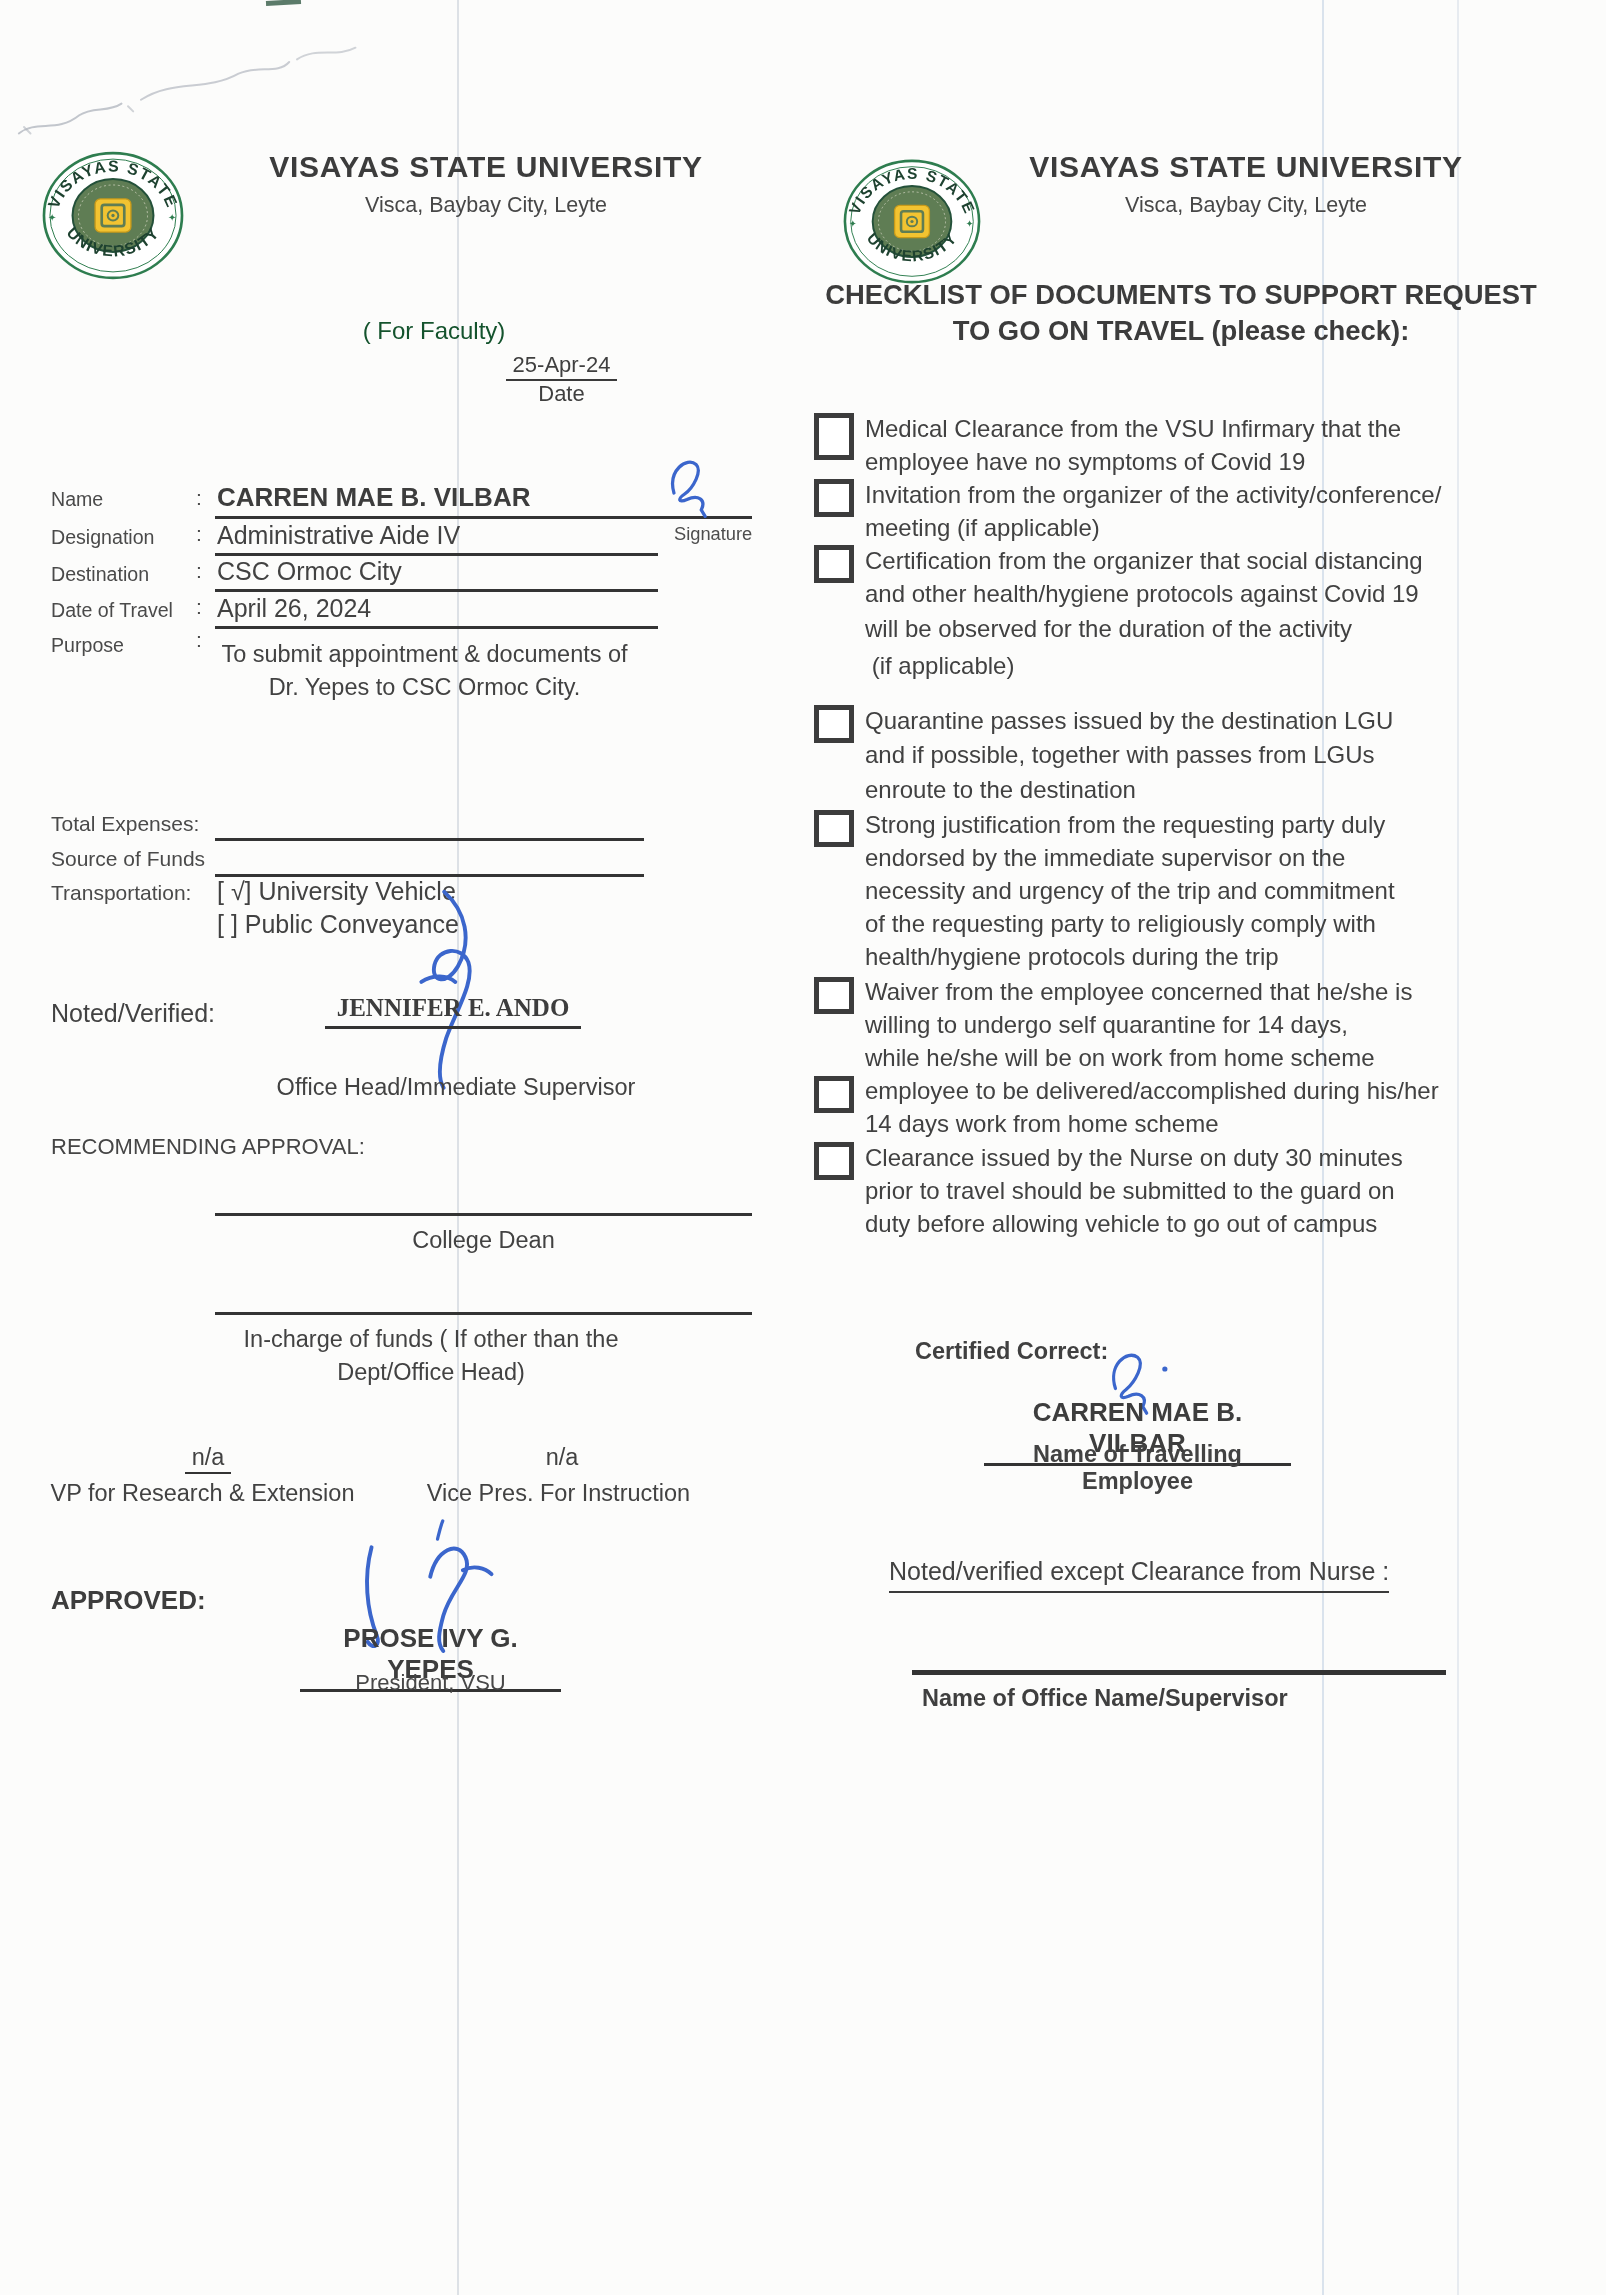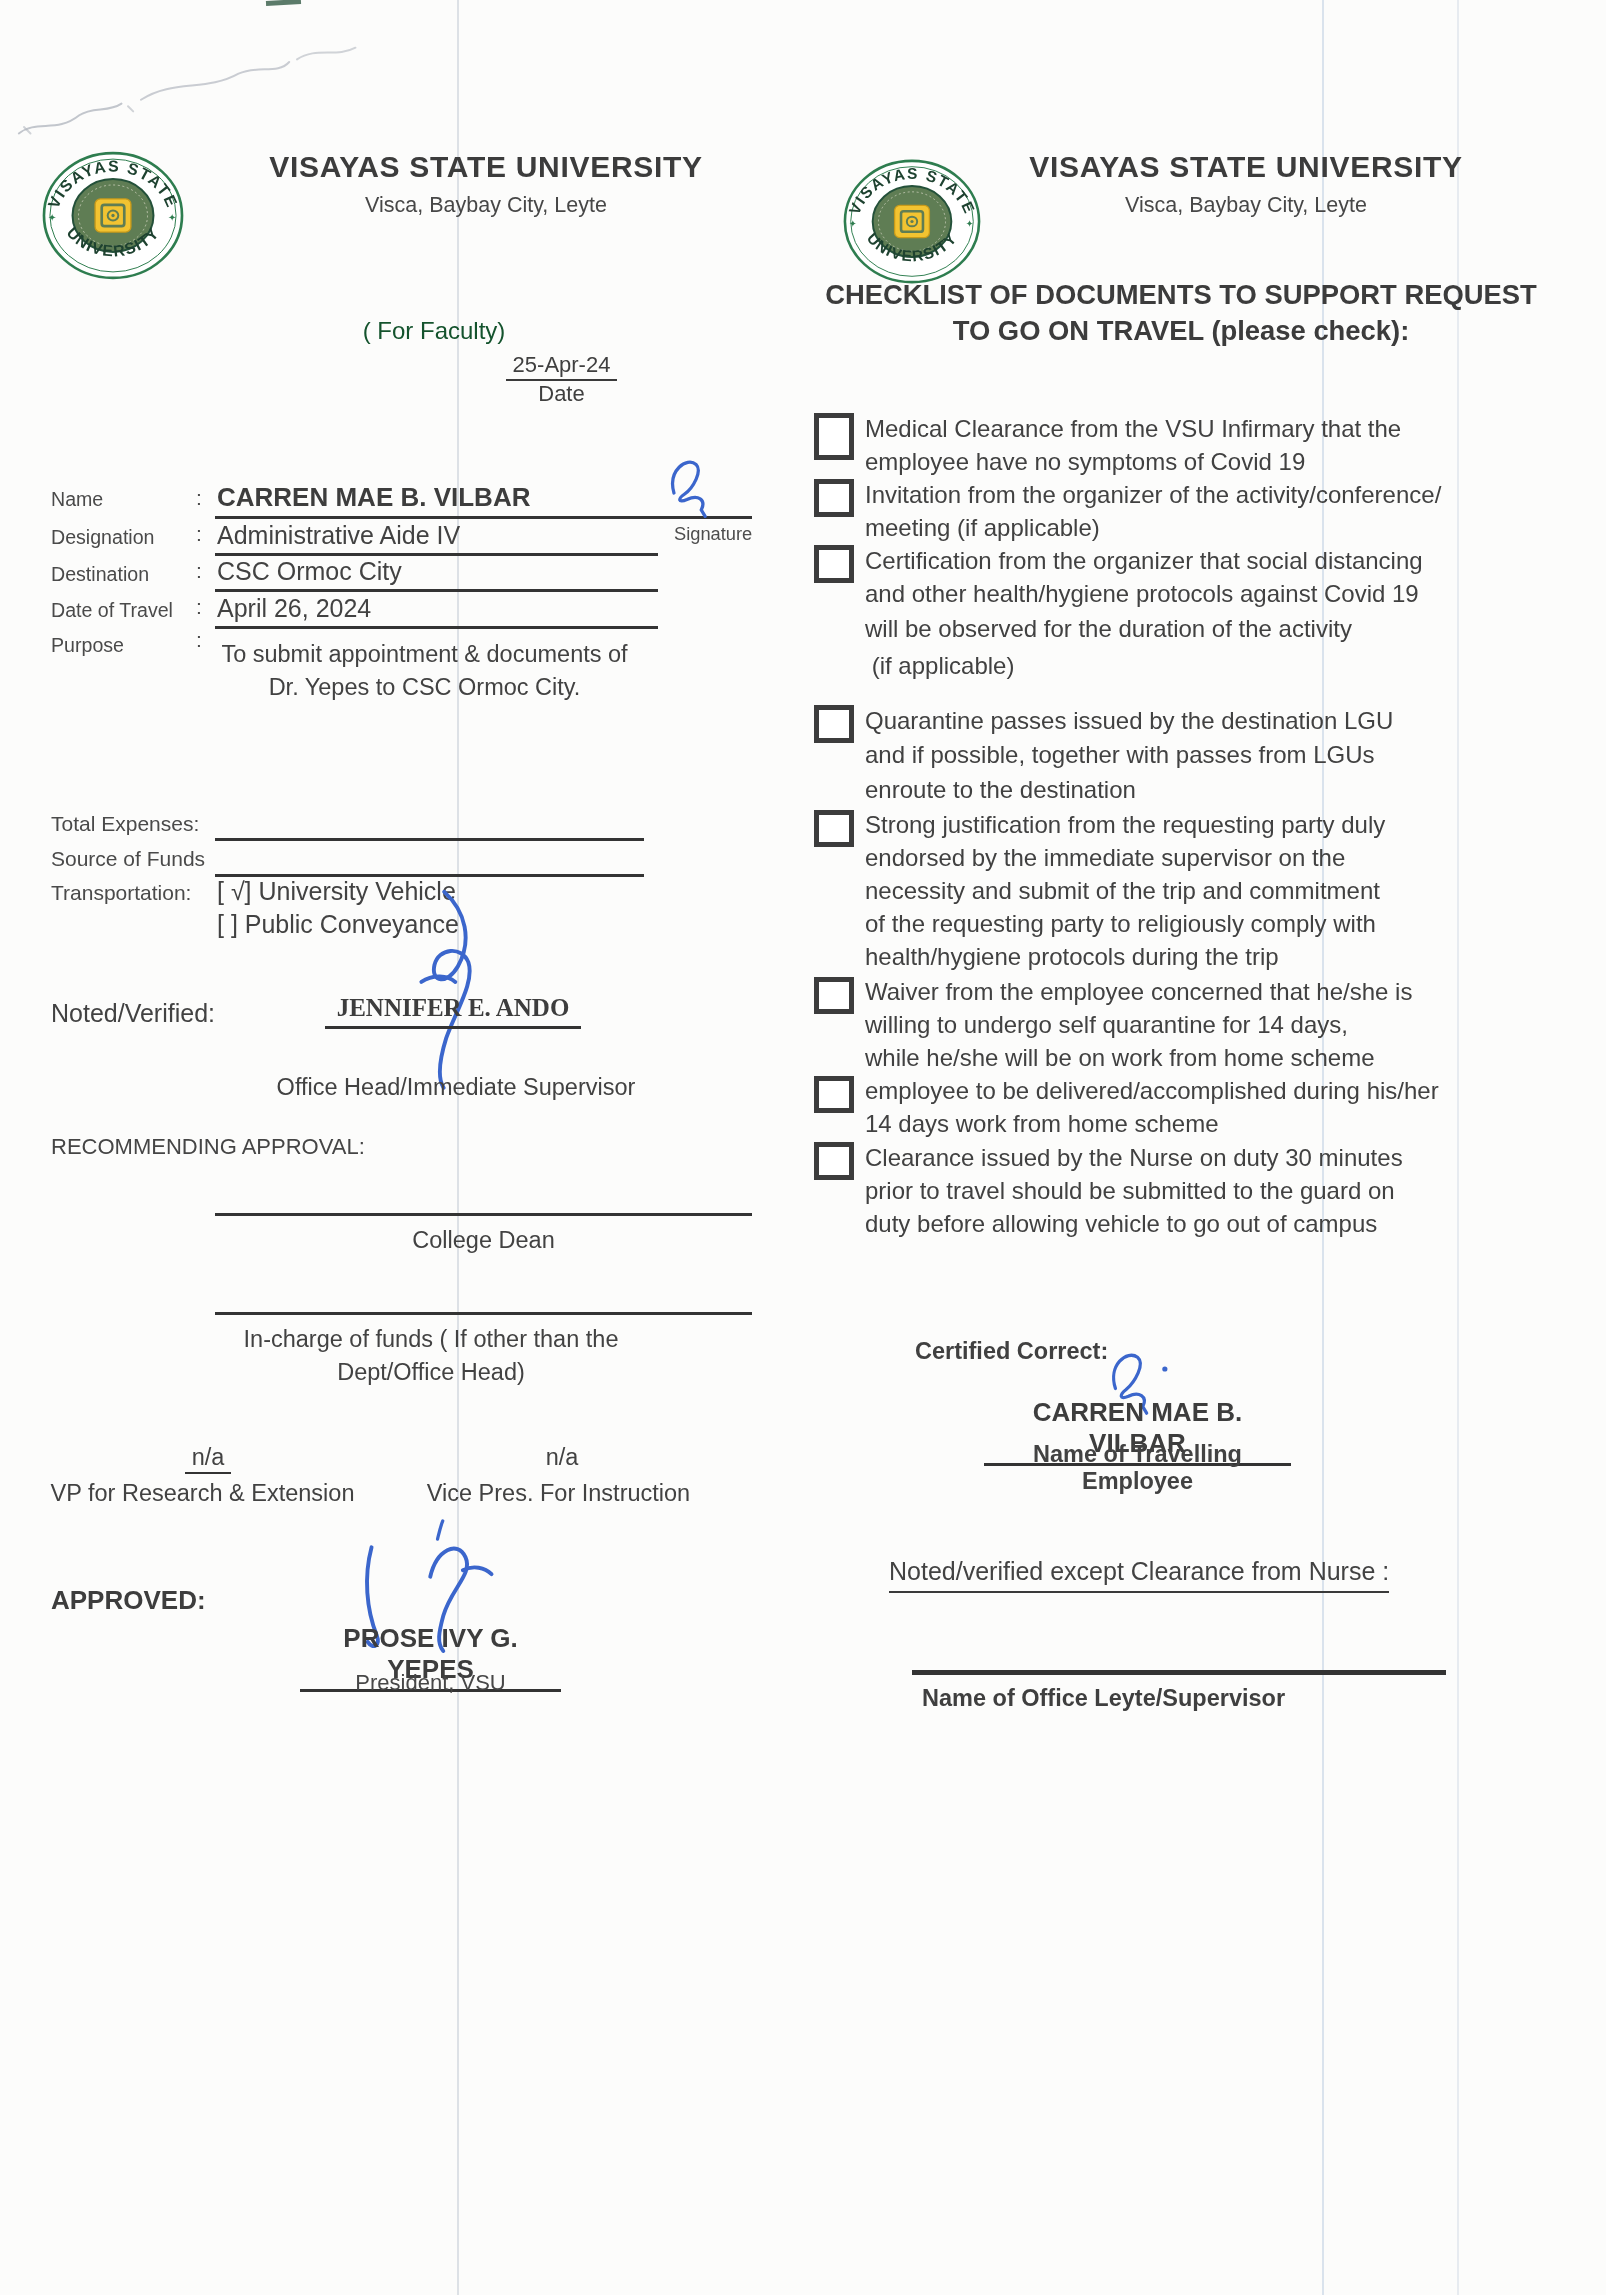--- a/index.html
+++ b/index.html
@@ -219,21 +219,21 @@
         <div class="cl-line" style="line-height:35px;">and if possible, together with passes from LGUs</div>
         <div class="cl-line" style="line-height:35px;">enroute to the destination</div>
       </div>
     </div>
 
     <div class="cl-item" style="margin-top:1.3px;">
       <span class="cl-box"></span>
       <div class="cl-lines">
         <div class="cl-line">Strong justification from the requesting party duly</div>
         <div class="cl-line">endorsed by the immediate supervisor on the</div>
-        <div class="cl-line">necessity and submit of the trip and commitment</div>
+        <div class="cl-line">necessity and urgency of the trip and commitment</div>
         <div class="cl-line">of the requesting party to religiously comply with</div>
         <div class="cl-line">health/hygiene protocols during the trip</div>
       </div>
     </div>
 
     <div class="cl-item" style="margin-top:2px;">
       <span class="cl-box"></span>
       <div class="cl-lines">
         <div class="cl-line">Waiver from the employee concerned that he/she is</div>
         <div class="cl-line">willing to undergo self quarantine for 14 days,</div>
@@ -264,16 +264,16 @@
   <svg class="abs" style="left:1097px;top:1343px;" width="98" height="78" viewBox="0 0 150 120">
     <path class="ink" stroke-width="5" d="M 28 70 C 16 34, 46 10, 62 22 C 74 32, 58 60, 44 72 C 34 80, 34 88, 48 82 C 64 74, 78 82, 70 98 L 76 108"></path>
     <circle cx="104" cy="40" r="4" fill="#3b66cc" stroke="none"></circle>
   </svg>
   <div class="abs fval-b ctr name-u" style="left:984px;top:1397px;width:307px;">CARREN MAE B. VILBAR</div>
   <div class="abs b ctr" style="left:984px;top:1441px;width:307px;font-size:23.5px;color:#424242;">Name of Travelling Employee</div>
 
   <div class="abs" style="left:889px;top:1557px;font-size:25px;color:#424242;border-bottom:2.6px solid #3a3a3a;padding-bottom:5.2px;">Noted/verified except Clearance from Nurse :</div>
 
   <div class="abs thickline" style="left:912px;top:1670px;width:534px;"></div>
-  <div class="abs b" style="left:922px;top:1685px;font-size:23.5px;color:#3f3f3f;">Name of Office Leyte/Supervisor</div>
+  <div class="abs b" style="left:922px;top:1685px;font-size:23.5px;color:#3f3f3f;">Name of Office Name/Supervisor</div>
 
 </div>
 
 
 </body></html>

